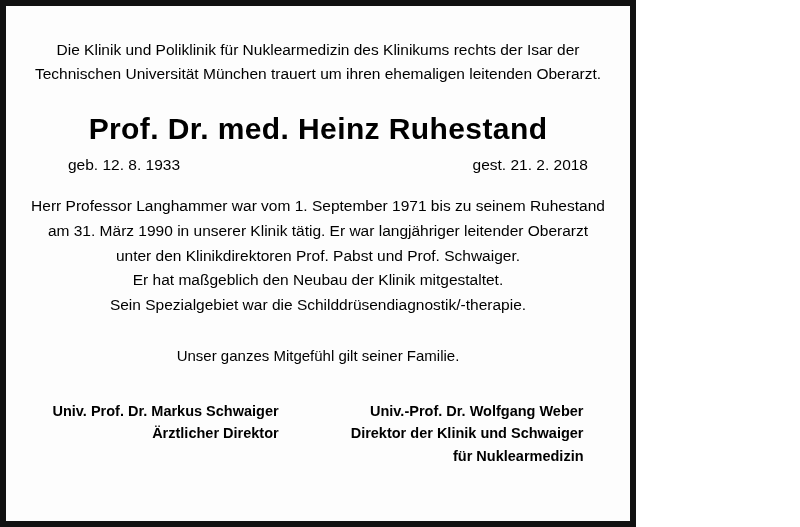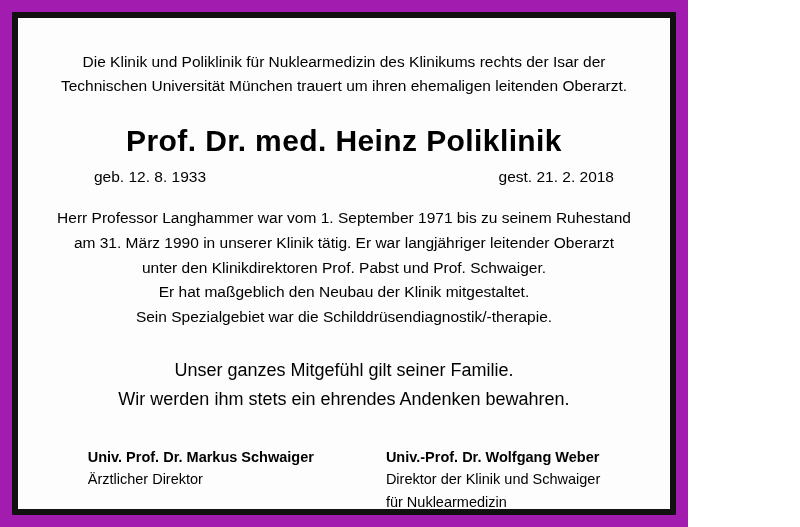--- a/index.html
+++ b/index.html
@@ -9,25 +9,25 @@
   }
   body {
     width: 800px;
     height: 527px;
     font-family: "Liberation Sans", sans-serif;
     color: #000000;
     overflow: hidden;
   }
   .obituary {
     position: relative;
-    width: 688px;
+    width: 636px;
     height: 527px;
     box-sizing: border-box;
     background: #a21caf;
-    padding: 12px;
+    padding: 0;
   }
   .frame {
     box-sizing: border-box;
     width: 100%;
     height: 100%;
     border: 6px solid #111111;
     background: #fdfdfd;
     padding: 18px 34px 14px 34px;
     display: flex;
     flex-direction: column;
@@ -67,75 +67,75 @@
     margin-top: 20px;
     font-size: 15.5px;
     line-height: 1.6;
     max-width: 700px;
   }
   .body-text div {
     white-space: nowrap;
   }
   .closing {
     margin-top: 26px;
-    font-size: 18px;
+    font-size: 15px;
     line-height: 1.6;
   }
   .closing div {
     white-space: nowrap;
   }
   .signatures {
     margin-top: 32px;
     width: 100%;
     display: flex;
     justify-content: center;
     gap: 72px;
   }
   .signature {
     font-size: 14.5px;
     line-height: 1.55;
-    text-align: left;
+    text-align: right;
   }
   .signature .sig-name {
     font-weight: bold;
     white-space: nowrap;
   }
   .signature .sig-role div {
     white-space: nowrap;
+    font-weight: bold;
   }
 </style>
 </head>
 <body>
 
 <div class="obituary">
   <div class="frame">
 
     <div class="intro">
       <div>Die Klinik und Poliklinik für Nuklearmedizin des Klinikums rechts der Isar der</div>
       <div>Technischen Universität München trauert um ihren ehemaligen leitenden Oberarzt.</div>
     </div>
 
-    <div class="name">Prof. Dr. med. Heinz Poliklinik</div>
+    <div class="name">Prof. Dr. med. Heinz Ruhestand</div>
 
     <div class="dates">
       <span class="birth">geb. 12. 8. 1933</span>
       <span class="death">gest. 21. 2. 2018</span>
     </div>
 
     <div class="body-text">
       <div>Herr Professor Langhammer war vom 1. September 1971 bis zu seinem Ruhestand</div>
       <div>am 31. März 1990 in unserer Klinik tätig. Er war langjähriger leitender Oberarzt</div>
       <div>unter den Klinikdirektoren Prof. Pabst und Prof. Schwaiger.</div>
       <div>Er hat maßgeblich den Neubau der Klinik mitgestaltet.</div>
       <div>Sein Spezialgebiet war die Schilddrüsendiagnostik/-therapie.</div>
     </div>
 
     <div class="closing">
       <div>Unser ganzes Mitgefühl gilt seiner Familie.</div>
-      <div>Wir werden ihm stets ein ehrendes Andenken bewahren.</div>
     </div>
 
     <div class="signatures">
       <div class="signature">
         <div class="sig-name">Univ. Prof. Dr. Markus Schwaiger</div>
         <div class="sig-role">
           <div>Ärztlicher Direktor</div>
         </div>
       </div>
       <div class="signature">

